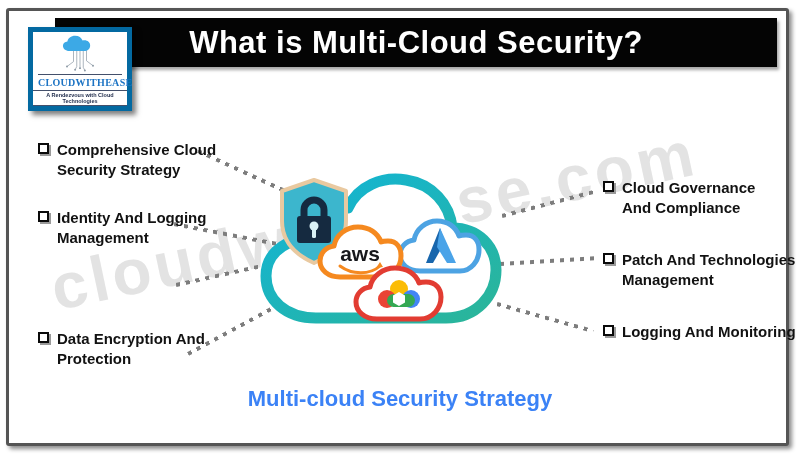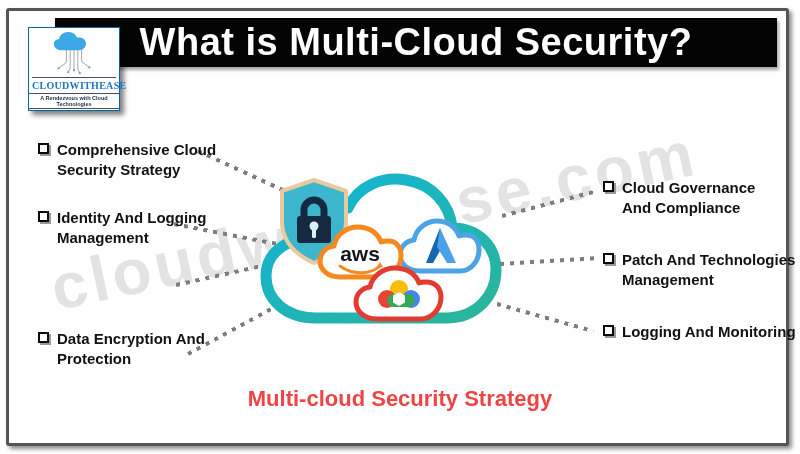--- a/index.html
+++ b/index.html
@@ -15,25 +15,25 @@
   
   .watermark { position:absolute; left:52px; top:252px; width:720px; z-index:1;
                font-size:64px; font-weight:bold; letter-spacing:4px; color:#dadada;
                opacity:.75; transform:rotate(-12deg); transform-origin:0 50%;
                white-space:nowrap; pointer-events:none; }
 
   
   .header-bar { position:absolute; left:55px; top:18px; width:722px; height:49px;
                 background:#040404; z-index:3; box-shadow:2px 3px 3px rgba(0,0,0,.35);
                 display:flex; align-items:center; justify-content:center; }
-  .header-title { color:#fff; font-weight:bold; font-size:38px; letter-spacing:.5px; }
+  .header-title { color:#fff; font-weight:bold; font-size:31px; letter-spacing:.5px; }
 
   
-  .logo-card { position:absolute; left:28px; top:27px; width:92px; height:84px; z-index:4;
-               background:#fff; border:1px solid #0369a1; box-shadow:4px 4px 5px rgba(0,0,0,.5);
+  .logo-card { position:absolute; left:28px; top:27px; width:104px; height:84px; z-index:4;
+               background:#fff; border:5px solid #0369a1; box-shadow:4px 4px 5px rgba(0,0,0,.5);
                display:flex; flex-direction:column; align-items:center; padding-top:2px; }
   .logo-art { width:58px; height:46px; }
   .logo-brand { font-family:"Liberation Serif", serif; font-weight:bold; font-size:10px;
                 color:#1d74c4; letter-spacing:.3px; border-top:1px solid #44506b;
                 padding-top:2px; margin-top:1px; width:84px; text-align:center; }
   .logo-tagline { font-size:5.5px; font-weight:bold; color:#1d2a4a; margin-top:2px;
                   border-top:0.5px solid #44506b; border-bottom:0.5px solid #44506b;
                   padding:1px 2px; text-align:center; }
 
   
@@ -63,21 +63,21 @@
 
   
   .big-cloud { position:absolute; left:256px; top:168px; width:252px; height:168px; z-index:3; }
   .shield    { position:absolute; left:274px; top:176px; width:80px;  height:90px;  z-index:4; }
   .mini-azure{ position:absolute; left:396px; top:216px; width:86px;  height:64px;  z-index:5; }
   .mini-aws  { position:absolute; left:316px; top:221px; width:88px;  height:66px;  z-index:6; }
   .mini-gcp  { position:absolute; left:351px; top:261px; width:96px;  height:68px;  z-index:7; }
 
   
   .caption { position:absolute; left:0; top:386px; width:100%; text-align:center; z-index:4;
-             font-weight:bold; font-size:22px; color:#ef4444; }
+             font-weight:bold; font-size:22px; color:#3b82f6; }
 </style>
 </head>
 <body>
 
 <div class="stage">
 
   <div class="frame"></div>
 
   <div class="watermark">cloudwithease.com</div>
 

